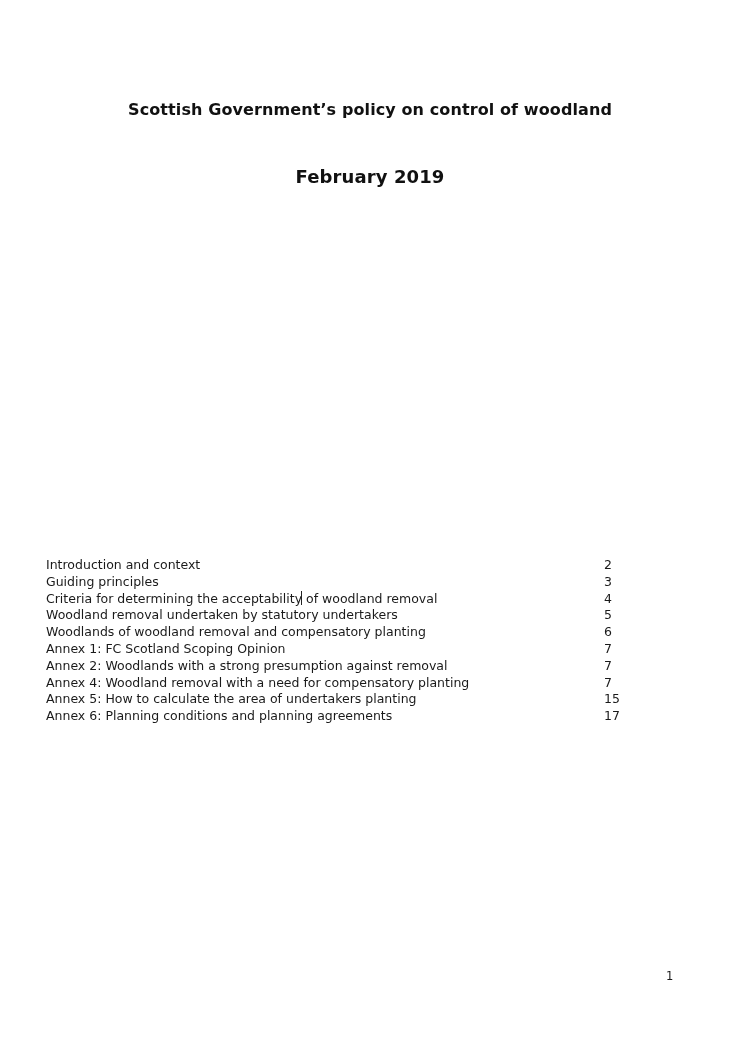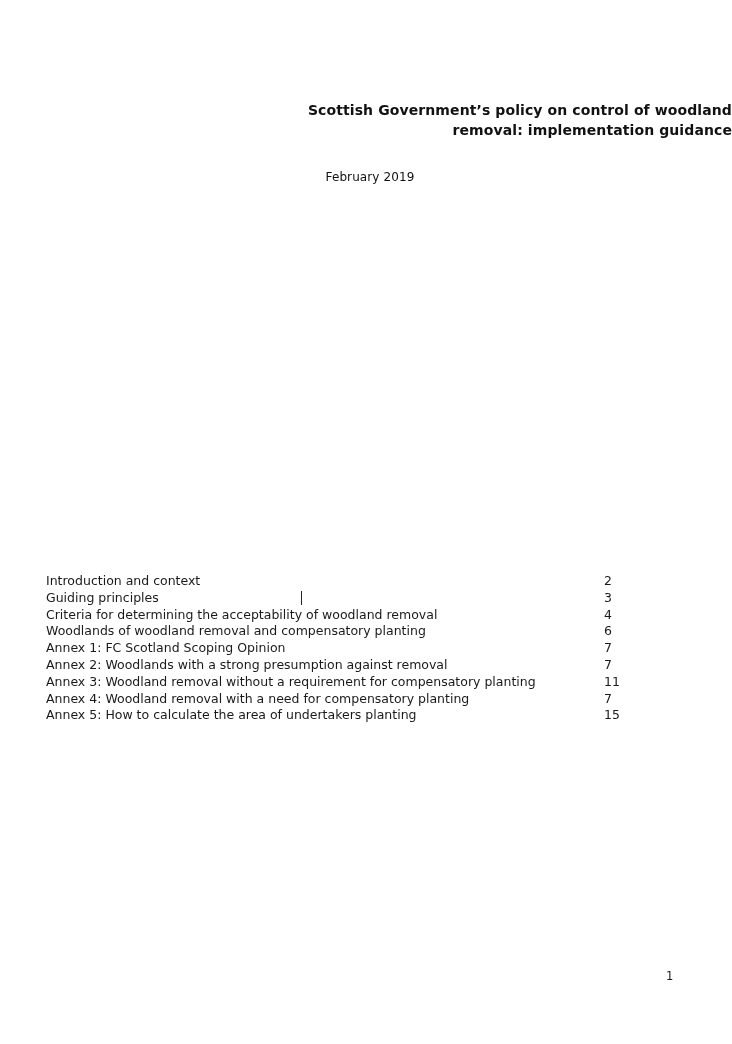--- a/index.html
+++ b/index.html
@@ -14,35 +14,35 @@
       background: #ffffff;
       font-family: "DejaVu Sans", "Liberation Sans", sans-serif;
       color: #1a1a1a;
       overflow: hidden;
     }
     .title-block {
       position: absolute;
       top: 100px;
       left: 8px;
       right: 0;
-      text-align: right;
+      text-align: center;
       font-weight: bold;
-      font-size: 14px;
+      font-size: 16px;
       line-height: 20px;
       color: #111111;
       letter-spacing: 0.1px;
     }
     .doc-date {
       position: absolute;
       top: 167px;
       left: 8px;
       right: 0;
       text-align: center;
-      font-weight: normal;
-      font-size: 12px;
+      font-weight: bold;
+      font-size: 18px;
       line-height: 20px;
       color: #111111;
       letter-spacing: 0.1px;
     }
     .toc {
       position: absolute;
       top: 557px;
       left: 46px;
       width: 578px;
     }
@@ -51,21 +51,20 @@
       align-items: baseline;
       font-size: 12.5px;
       line-height: 16.8px;
       height: 16.8px;
       white-space: nowrap;
     }
     .toc-label {
       width: 558px;
       flex: 0 0 558px;
       overflow: hidden;
-      margin-top: 16px;
     }
     .toc-page {
       flex: 1;
       text-align: left;
     }
     .text-cursor {
       position: absolute;
       left: 301px;
       top: 591px;
       width: 1.3px;
@@ -81,61 +80,64 @@
       color: #1a1a1a;
     }
   </style>
 </head>
 <body>
 
 <div class="page">
 
   <div class="title-block">
     <div>Scottish Government’s policy on control of woodland</div>
-    <div>removal: implementation guidance</div>
   </div>
 
   <div class="doc-date">February 2019</div>
 
   <div class="toc">
     <div class="toc-row">
       <span class="toc-label">Introduction and context</span>
       <span class="toc-page">2</span>
     </div>
     <div class="toc-row">
       <span class="toc-label">Guiding principles</span>
       <span class="toc-page">3</span>
     </div>
     <div class="toc-row">
       <span class="toc-label">Criteria for determining the acceptability of woodland removal</span>
       <span class="toc-page">4</span>
     </div>
     <div class="toc-row">
+      <span class="toc-label">Woodland removal undertaken by statutory undertakers</span>
+      <span class="toc-page">5</span>
+    </div>
+    <div class="toc-row">
       <span class="toc-label">Woodlands of woodland removal and compensatory planting</span>
       <span class="toc-page">6</span>
     </div>
     <div class="toc-row">
       <span class="toc-label">Annex 1: FC Scotland Scoping Opinion</span>
       <span class="toc-page">7</span>
     </div>
     <div class="toc-row">
       <span class="toc-label">Annex 2: Woodlands with a strong presumption against removal</span>
       <span class="toc-page">7</span>
     </div>
     <div class="toc-row">
-      <span class="toc-label">Annex 3: Woodland removal without a requirement for compensatory planting</span>
-      <span class="toc-page">11</span>
-    </div>
-    <div class="toc-row">
       <span class="toc-label">Annex 4: Woodland removal with a need for compensatory planting</span>
       <span class="toc-page">7</span>
     </div>
     <div class="toc-row">
       <span class="toc-label">Annex 5: How to calculate the area of undertakers planting</span>
       <span class="toc-page">15</span>
+    </div>
+    <div class="toc-row">
+      <span class="toc-label">Annex 6: Planning conditions and planning agreements</span>
+      <span class="toc-page">17</span>
     </div>
   </div>
 
   <div class="text-cursor"></div>
 
   <div class="footer-page-number">1</div>
 
 </div>
 
 </body></html>

